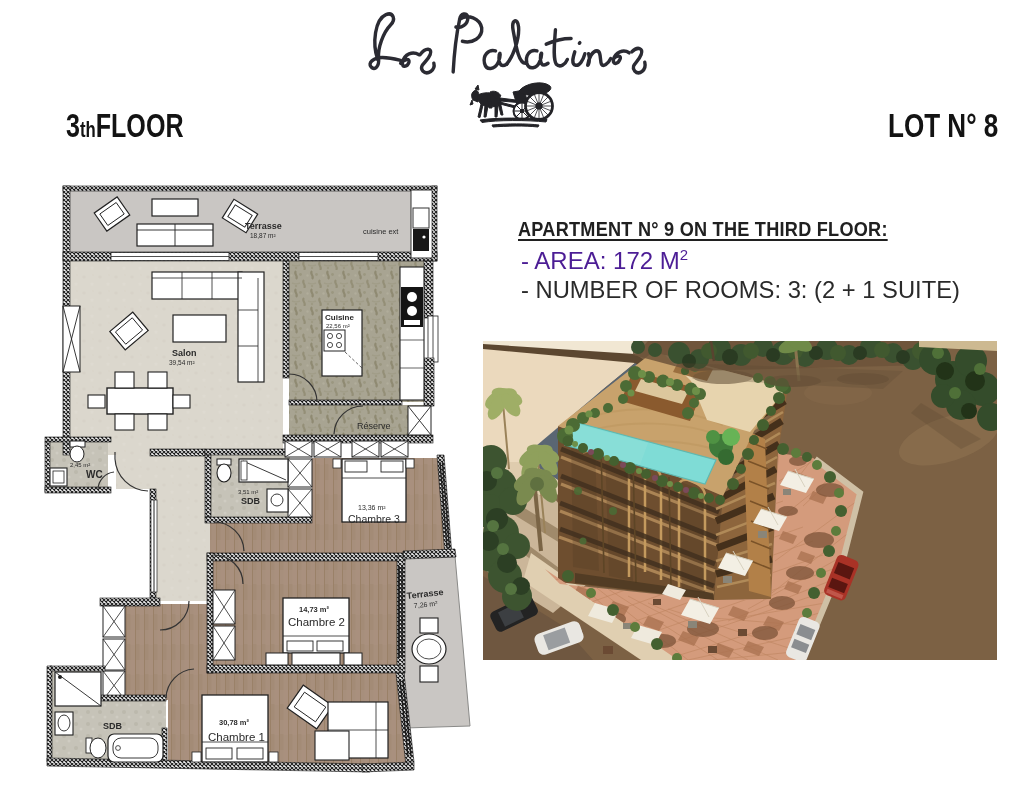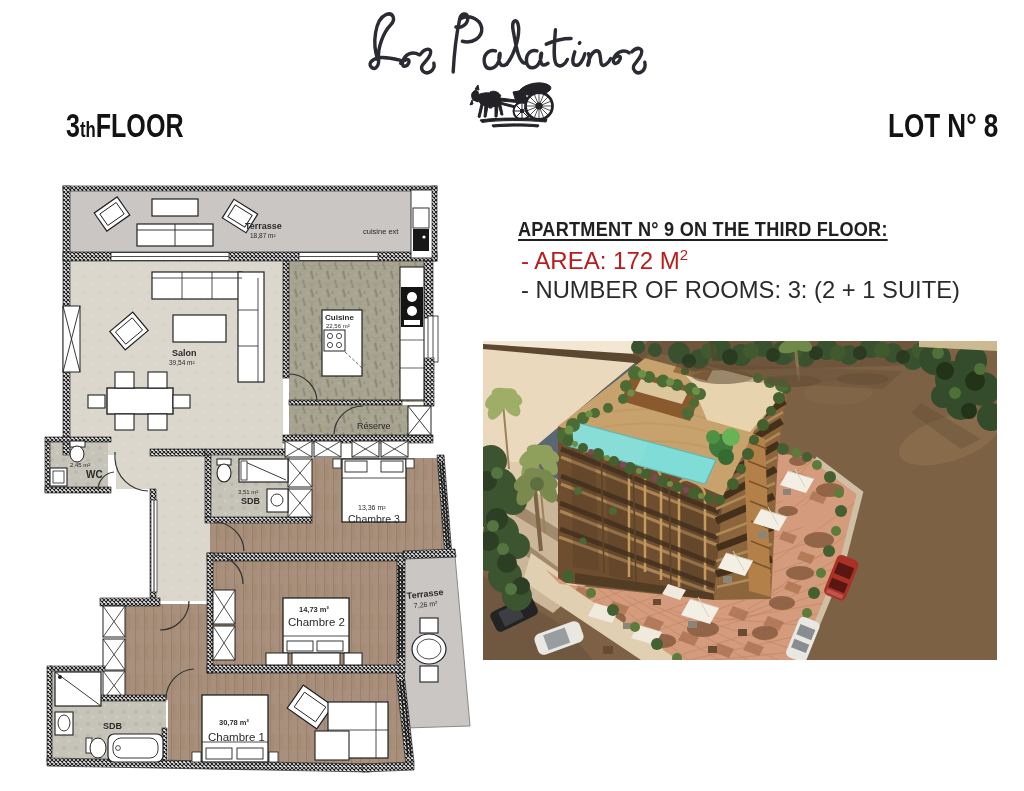--- a/index.html
+++ b/index.html
@@ -75,21 +75,21 @@
 <path d="M 25,44 C 40,42.5 60,42.5 72,44 L 71,46 C 58,44.5 38,45 26,46 Z"></path>
 </g>
 </svg>
 
 <div class="abs" style="left:66px;top:107px;font-size:33px;font-weight:bold;color:#131313;transform:scaleX(0.76);transform-origin:0 0">3<span style="font-size:22px">th</span>FLOOR</div>
 
 <div class="abs" style="left:888px;top:107px;font-size:33px;font-weight:bold;color:#131313;transform:scaleX(0.79);transform-origin:0 0">LOT N° 8</div>
 
 <div class="abs" style="left:518px;top:217px;font-size:21px;font-weight:bold;color:#202020;text-decoration:underline;text-underline-offset:3px;transform:scaleX(0.862);transform-origin:0 0;letter-spacing:0.3px">APARTMENT N° 9 ON THE THIRD FLOOR:</div>
 
-<div class="abs" style="left:521px;top:246px;font-size:24px;color:#b91c1c">- AREA: 172 M<sup style="font-size:15px">2</sup></div>
+<div class="abs" style="left:521px;top:246px;font-size:24px;color:#4c1d95">- AREA: 172 M<sup style="font-size:15px">2</sup></div>
 
 <div class="abs" style="left:521px;top:276px;font-size:24px;color:#2a2a2a;transform:scaleX(0.99);transform-origin:0 0">- NUMBER OF ROOMS: 3: (2 + 1 SUITE)</div>
 
 <svg id="plan" class="abs" style="left:0;top:0" width="1024" height="791" viewBox="0 0 1024 791">
 <defs>
 <pattern id="wallh" width="4" height="4" patternUnits="userSpaceOnUse">
 <rect width="4" height="4" fill="#f2f2f2"></rect>
 <path d="M0,0 L4,4 M4,0 L0,4" stroke="#1e1e1e" stroke-width="1.1"></path>
 </pattern>
 <pattern id="wood" width="9" height="30" patternUnits="userSpaceOnUse">

